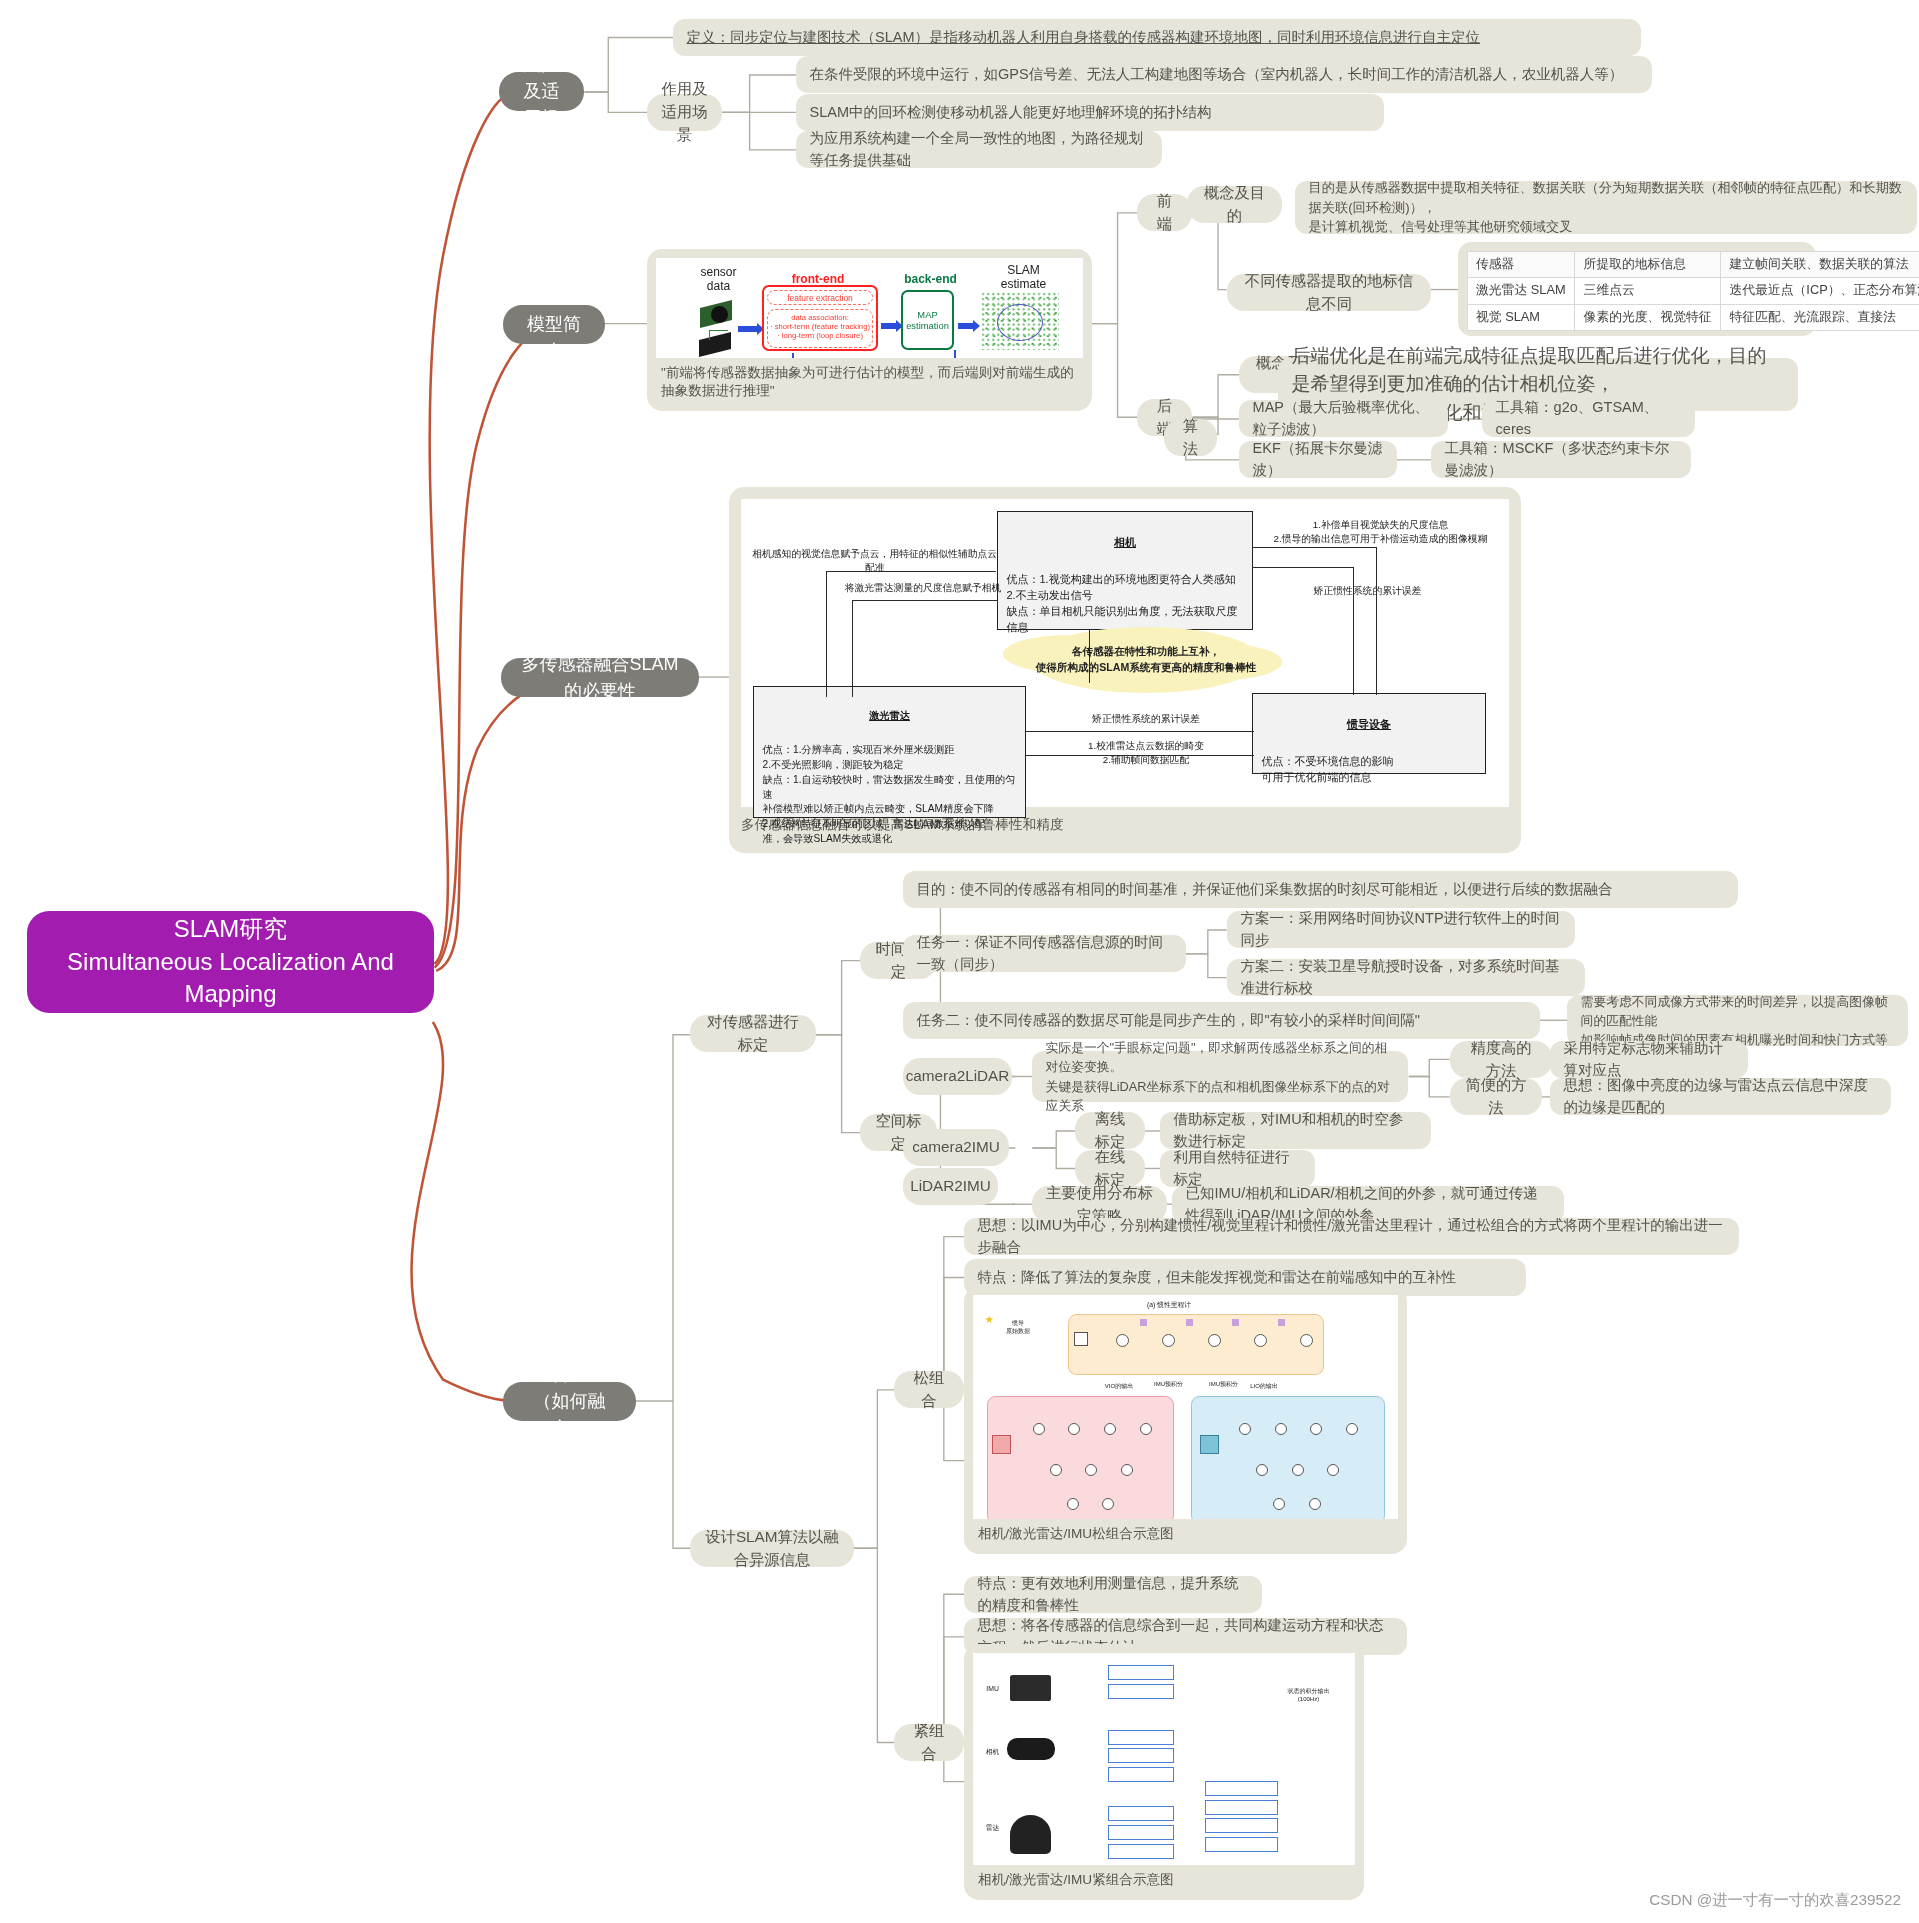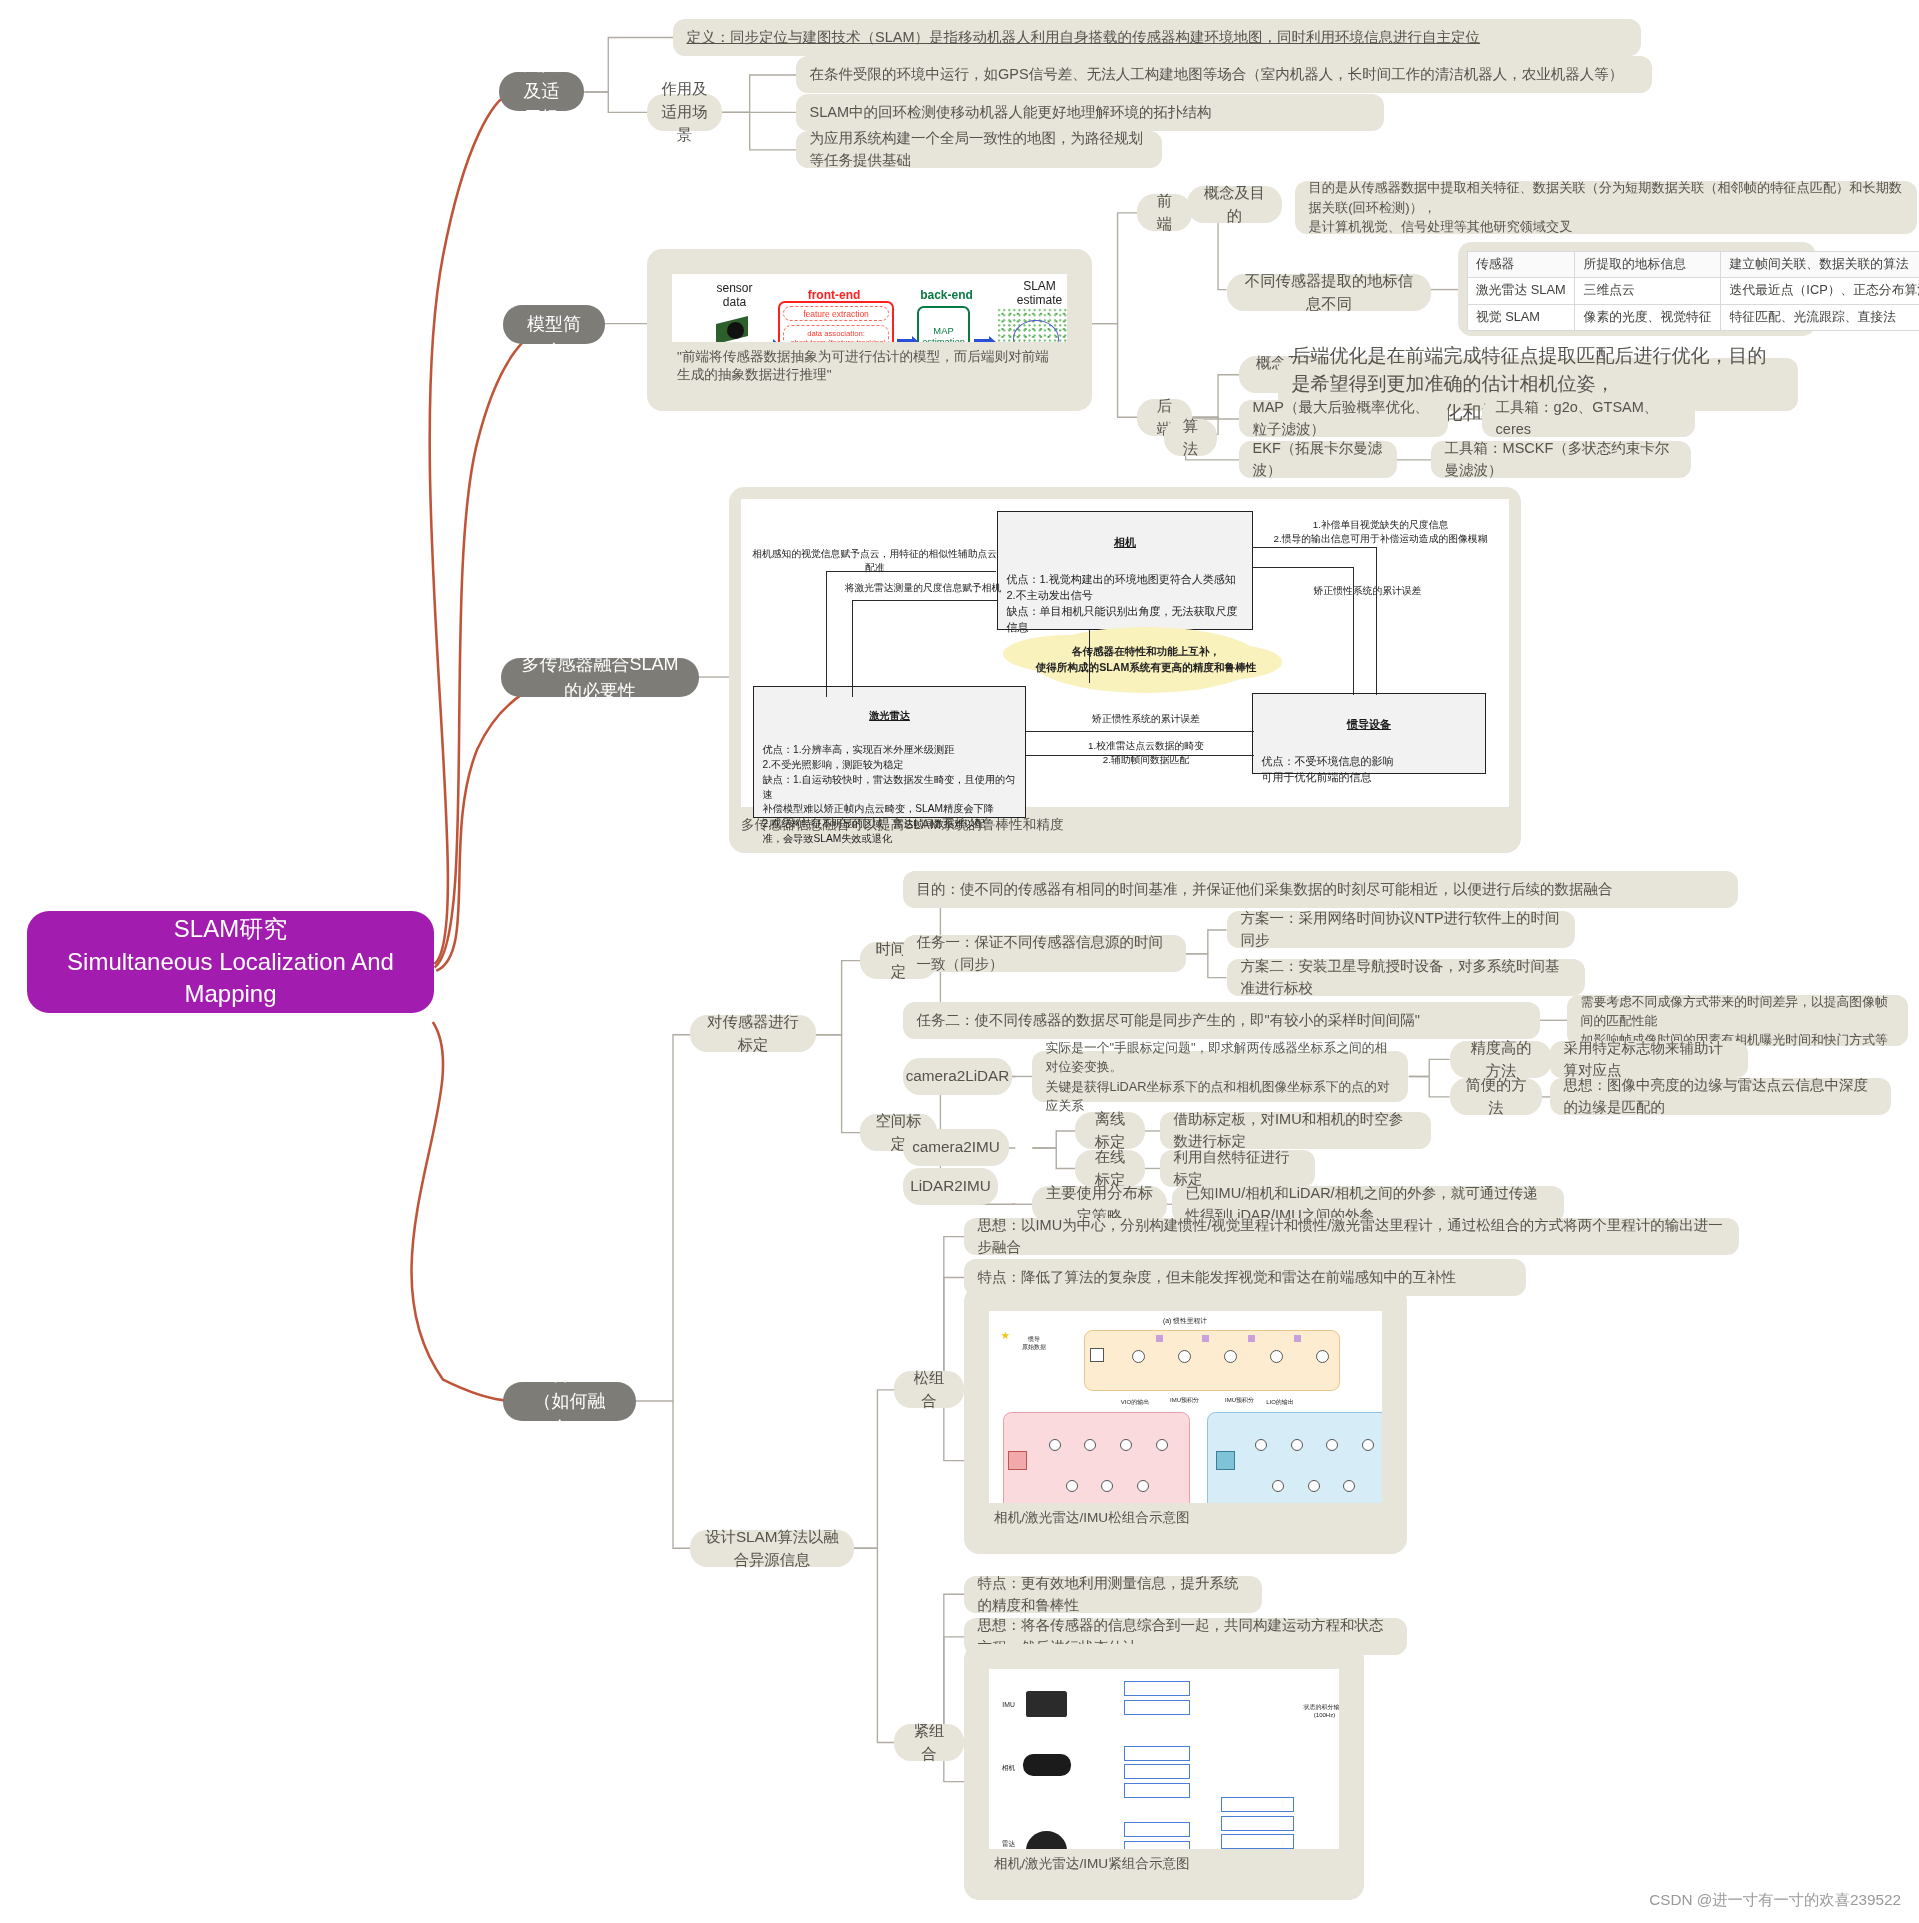--- a/index.html
+++ b/index.html
@@ -68,21 +68,21 @@
     font-size: 24px;
     line-height: 1.35;
     padding: 15.3px 22px;
     box-sizing: border-box;
   }
   .img-card {
     position: absolute;
     background: #e7e4da;
     border-radius: 15.3px;
     box-sizing: border-box;
-    padding: 25px;
+    padding: 9px;
     display: flex;
     flex-direction: column;
   }
   .img-inner {
     background: #ffffff;
     flex: 1;
     position: relative;
     overflow: hidden;
   }
   .img-cap {

